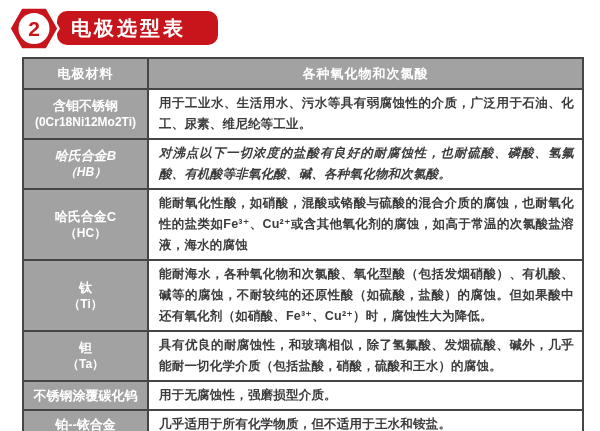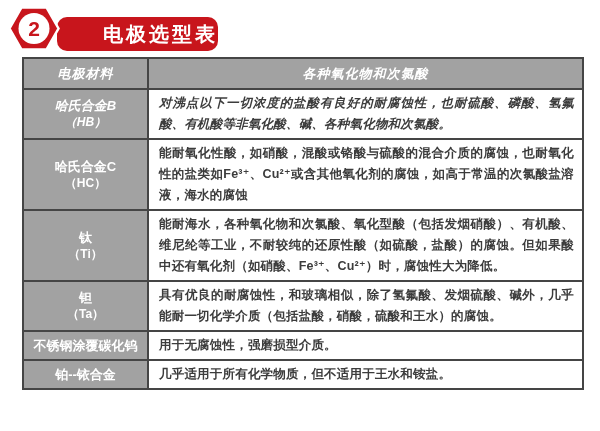--- a/index.html
+++ b/index.html
@@ -7,24 +7,24 @@
   body {
     width:600px; height:431px;
     font-family:"Liberation Sans","DejaVu Sans",sans-serif;
     overflow:hidden;
   }
   .page { position:relative; width:600px; height:431px; background:#fff; }
 
   
   .header { position:relative; height:55px; }
   .ribbon {
-    position:absolute; left:57px; top:17px;
+    position:absolute; left:57px; top:11px;
     width:161px; height:34px;
     background:#C8151C; border-radius:10px;
-    display:flex; align-items:center; justify-content:flex-end;
+    display:flex; align-items:center; justify-content:flex-start;
   }
   .ribbon-title {
     color:#ffffff; font-size:20px; font-weight:bold; letter-spacing:3px;
     padding-left:14px; 
   }
   .hex-badge {
     position:absolute; left:8px; top:4px; width:52px; height:49px; z-index:2;
   }
 
   
@@ -32,21 +32,20 @@
     position:absolute; left:22px; top:57px;
     width:560px; border-collapse:collapse; table-layout:fixed;
   }
   table.spec col.c1 { width:125px; }
   table.spec col.c2 { width:435px; }
   table.spec th, table.spec td { border:2px solid #454545; }
   table.spec th {
     background:#A2A2A2; color:#ffffff;
     font-size:13px; font-weight:bold; text-align:center;
     letter-spacing:1px;
-    font-style:italic;
   }
   td.mat {
     background:#A2A2A2; color:#ffffff;
     text-align:center; vertical-align:middle;
     font-weight:bold; font-size:13px; line-height:17px;
     padding:2px;
   }
   td.mat .mat-code { font-size:12px; font-weight:bold; }
   td.desc {
     background:#ffffff; color:#3C3C3C;
@@ -83,40 +82,47 @@
   <table class="spec">
     <colgroup>
         <col class="c1">
         <col class="c2">
       </colgroup>
     <tbody>
         <tr class="hdr">
       <th>电极材料</th>
       <th>各种氧化物和次氯酸</th>
     </tr>
+    <tr class="r1">
+      <td class="mat">
+        <div>含钼不锈钢</div>
+        <div class="mat-code">(0Cr18Ni12Mo2Ti)</div>
+      </td>
+      <td class="desc">用于工业水、生活用水、污水等具有弱腐蚀性的介质，广泛用于石油、化工、尿素、维尼纶等工业。</td>
+    </tr>
     <tr class="r2">
       <td class="mat">
         <div>哈氏合金B</div>
         <div class="mat-code">（HB）</div>
       </td>
       <td class="desc">对沸点以下一切浓度的盐酸有良好的耐腐蚀性，也耐硫酸、磷酸、氢氟酸、有机酸等非氧化酸、碱、各种氧化物和次氯酸。</td>
     </tr>
     <tr class="r3">
       <td class="mat">
         <div>哈氏合金C</div>
         <div class="mat-code">（HC）</div>
       </td>
       <td class="desc">能耐氧化性酸，如硝酸，混酸或铬酸与硫酸的混合介质的腐蚀，也耐氧化性的盐类如Fe³⁺、Cu²⁺或含其他氧化剂的腐蚀，如高于常温的次氯酸盐溶液，海水的腐蚀</td>
     </tr>
     <tr class="r4">
       <td class="mat">
         <div>钛</div>
         <div class="mat-code">（Ti）</div>
       </td>
-      <td class="desc">能耐海水，各种氧化物和次氯酸、氧化型酸（包括发烟硝酸）、有机酸、维尼纶等工业，不耐较纯的还原性酸（如硫酸，盐酸）的腐蚀。但如果酸中还有氧化剂（如硝酸、Fe³⁺、Cu²⁺）时，腐蚀性大为降低。</td>
+      <td class="desc">能耐海水，各种氧化物和次氯酸、氧化型酸（包括发烟硝酸）、有机酸、碱等的腐蚀，不耐较纯的还原性酸（如硫酸，盐酸）的腐蚀。但如果酸中还有氧化剂（如硝酸、Fe³⁺、Cu²⁺）时，腐蚀性大为降低。</td>
     </tr>
     <tr class="r5">
       <td class="mat">
         <div>钽</div>
         <div class="mat-code">（Ta）</div>
       </td>
       <td class="desc">具有优良的耐腐蚀性，和玻璃相似，除了氢氟酸、发烟硫酸、碱外，几乎能耐一切化学介质（包括盐酸，硝酸，硫酸和王水）的腐蚀。</td>
     </tr>
     <tr class="r6">
       <td class="mat">

